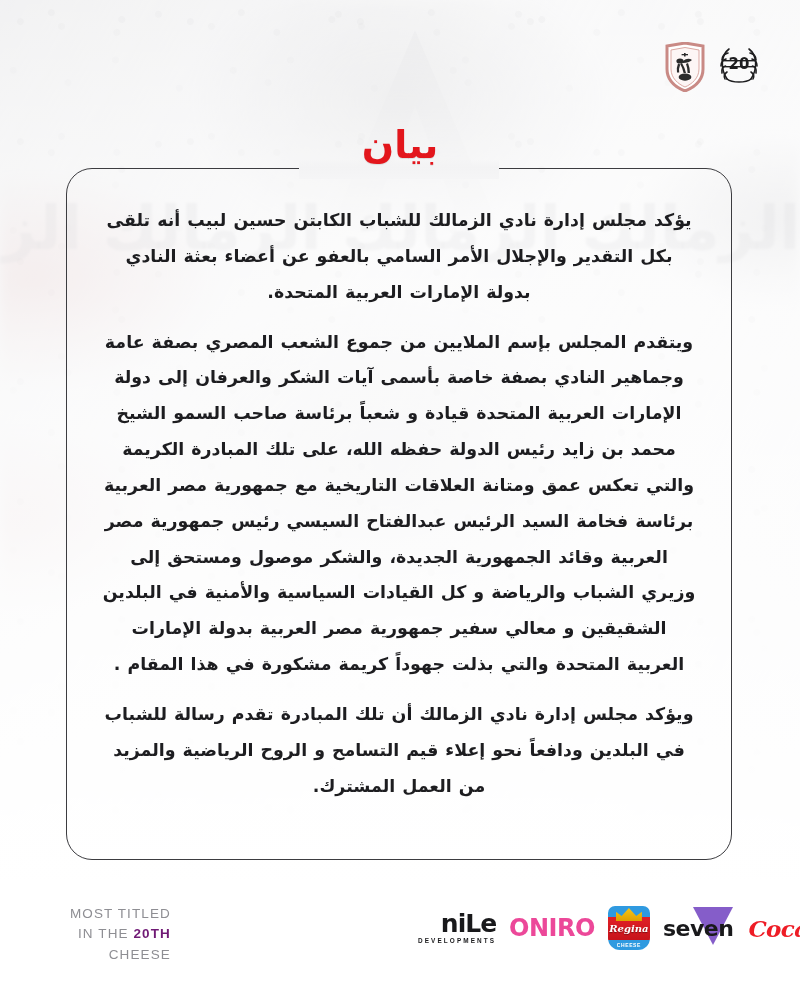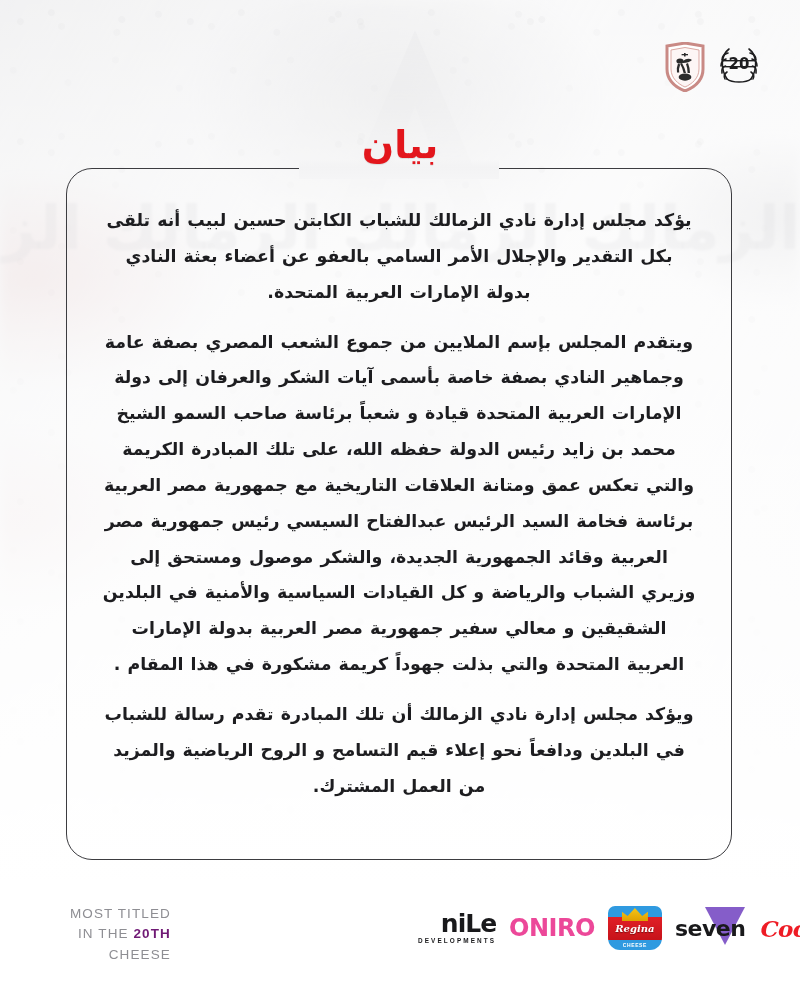--- a/index.html
+++ b/index.html
@@ -230,21 +230,21 @@
   }
   
   .sp-oniro .word {
     font-family: "DejaVu Sans", sans-serif;
     font-size: 24px;
     font-weight: 700;
     color: #ec4899;
     letter-spacing: -0.5px;
   }
   
-  .sp-regina { position: relative; width: 54px; height: 44px; }
+  .sp-regina { position: relative; width: 42px; height: 44px; }
   .sp-regina .shield {
     position: absolute; inset: 0;
     background: linear-gradient(to bottom, #2f9ae0 0%, #2f9ae0 26%, #e01f26 26%, #c6121a 78%, #2f9ae0 78%, #2f9ae0 100%);
     border-radius: 7px 7px 12px 12px;
   }
   .sp-regina .crown {
     position: absolute; top: 2px; left: 50%; transform: translateX(-50%);
     width: 26px; height: 13px;
     background: linear-gradient(to bottom, #f5c518, #e0a000);
     clip-path: polygon(0% 100%, 0% 28%, 22% 62%, 50% 0%, 78% 62%, 100% 28%, 100% 100%);

